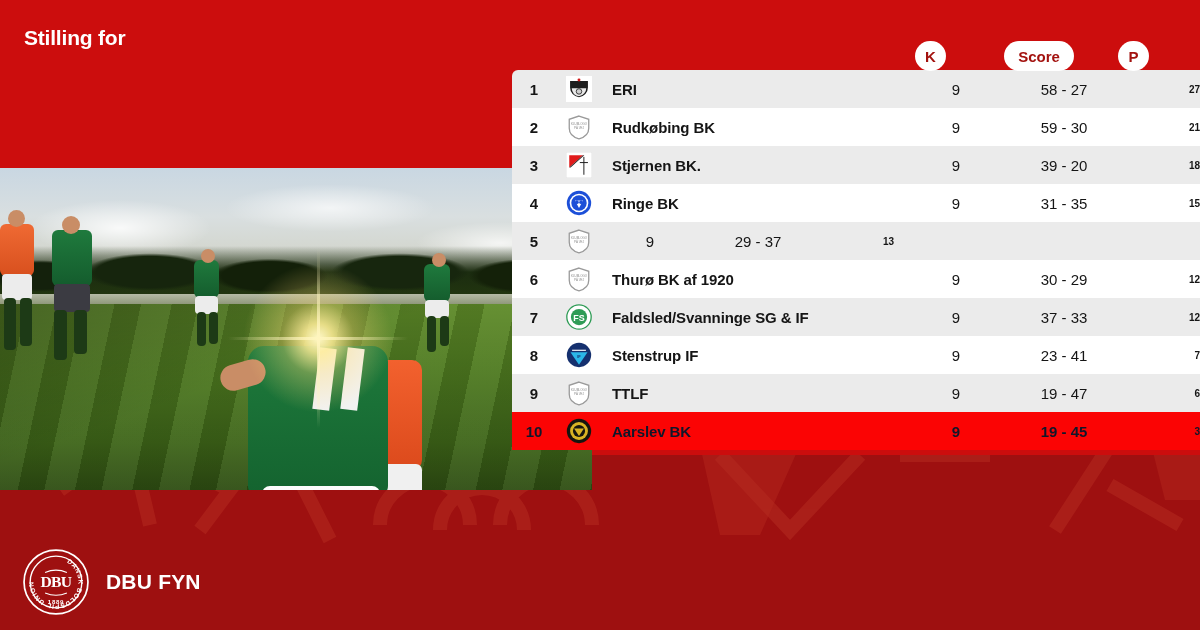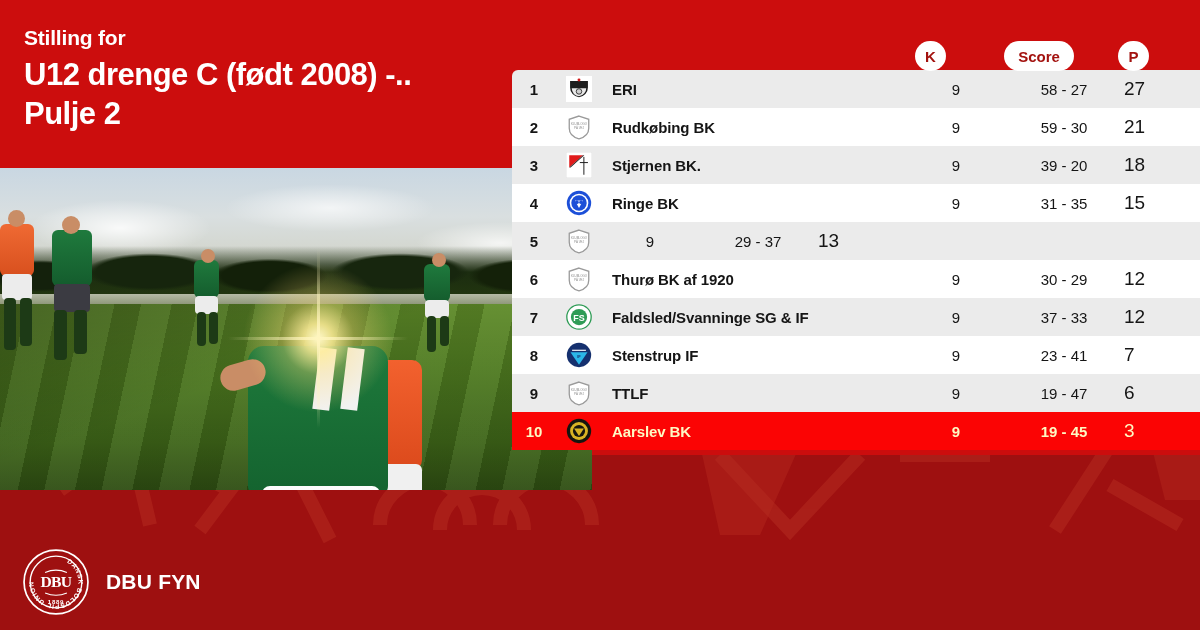--- a/index.html
+++ b/index.html
@@ -165,41 +165,41 @@
   }
   .row {
     display: flex;
     align-items: center;
     height: 38px;
     font-size: 15px;
     color: #151515;
   }
   .row.odd  { background: #ebebeb; }
   .row.even { background: #ffffff; }
-  .row.highlight { background: #fb0404; color: #fef9c3; }
+  .row.highlight { background: #fb0404; color: #0f172a; }
   .c-rank {
     width: 44px; text-align: center;
     font-weight: 700; font-size: 15px;
   }
   .c-logo {
     width: 46px; display: flex; align-items: flex-end; justify-content: center;
   }
   .c-name {
     flex: 1; font-weight: 700; font-size: 15px;
     padding-left: 10px; letter-spacing: -0.1px;
     white-space: nowrap; overflow: hidden; text-overflow: ellipsis;
   }
   .c-k {
     width: 96px; text-align: center; font-weight: 400; font-size: 15px;
   }
   .c-score {
     width: 120px; text-align: center; font-weight: 400; font-size: 15px;
   }
   .c-p {
-    width: 76px; text-align: left; font-weight: 400; font-size: 19px;
+    width: 76px; text-align: right; font-weight: 700; font-size: 10px;
   }
   .row.highlight .c-k, .row.highlight .c-score { font-weight: 700; }
 
   
   .pill {
     position: absolute;
     height: 30px;
     background: #ffffff;
     border-radius: 15px;
     color: #a3120f;
@@ -255,22 +255,20 @@
         <polygon points="1150,10 1200,10 1200,70 1165,70"></polygon>
       </g>
     </svg>
   </div>
 
   <div class="top-band"></div>
   <div class="right-band"></div>
 
   <div class="headline">
     <div class="kicker">Stilling for</div>
-    <div class="title">U12 drenge C (født 2008) -..
-Pulje 2</div>
   </div>
 
   <div class="photo">
     <div class="sky"></div>
     <div class="treeline"></div>
     <div class="fence"></div>
     <div class="grass"></div>
 
     <div class="pl bg-player" style="left:0px;  top:56px;  width:40px; height:130px;">
       <div class="bgp-shirt" style="left:0; top:0; width:34px; height:52px; background:linear-gradient(180deg,#ef6a33,#d8501e);"></div>

